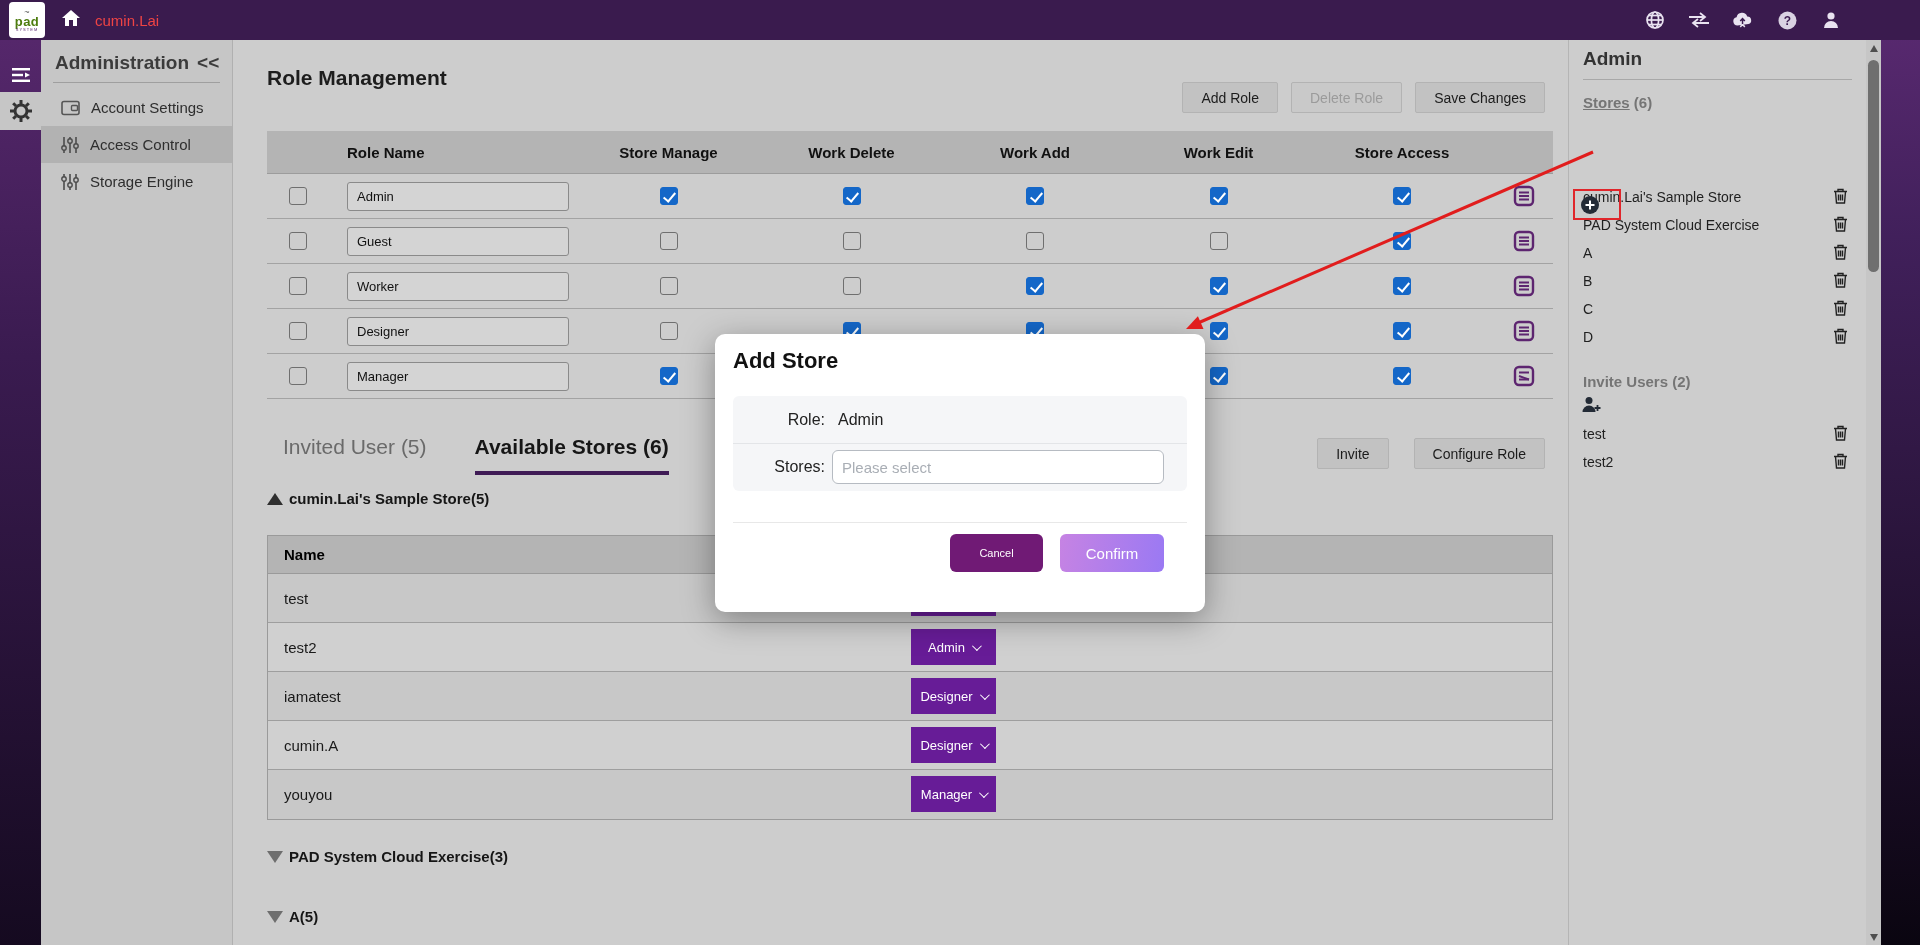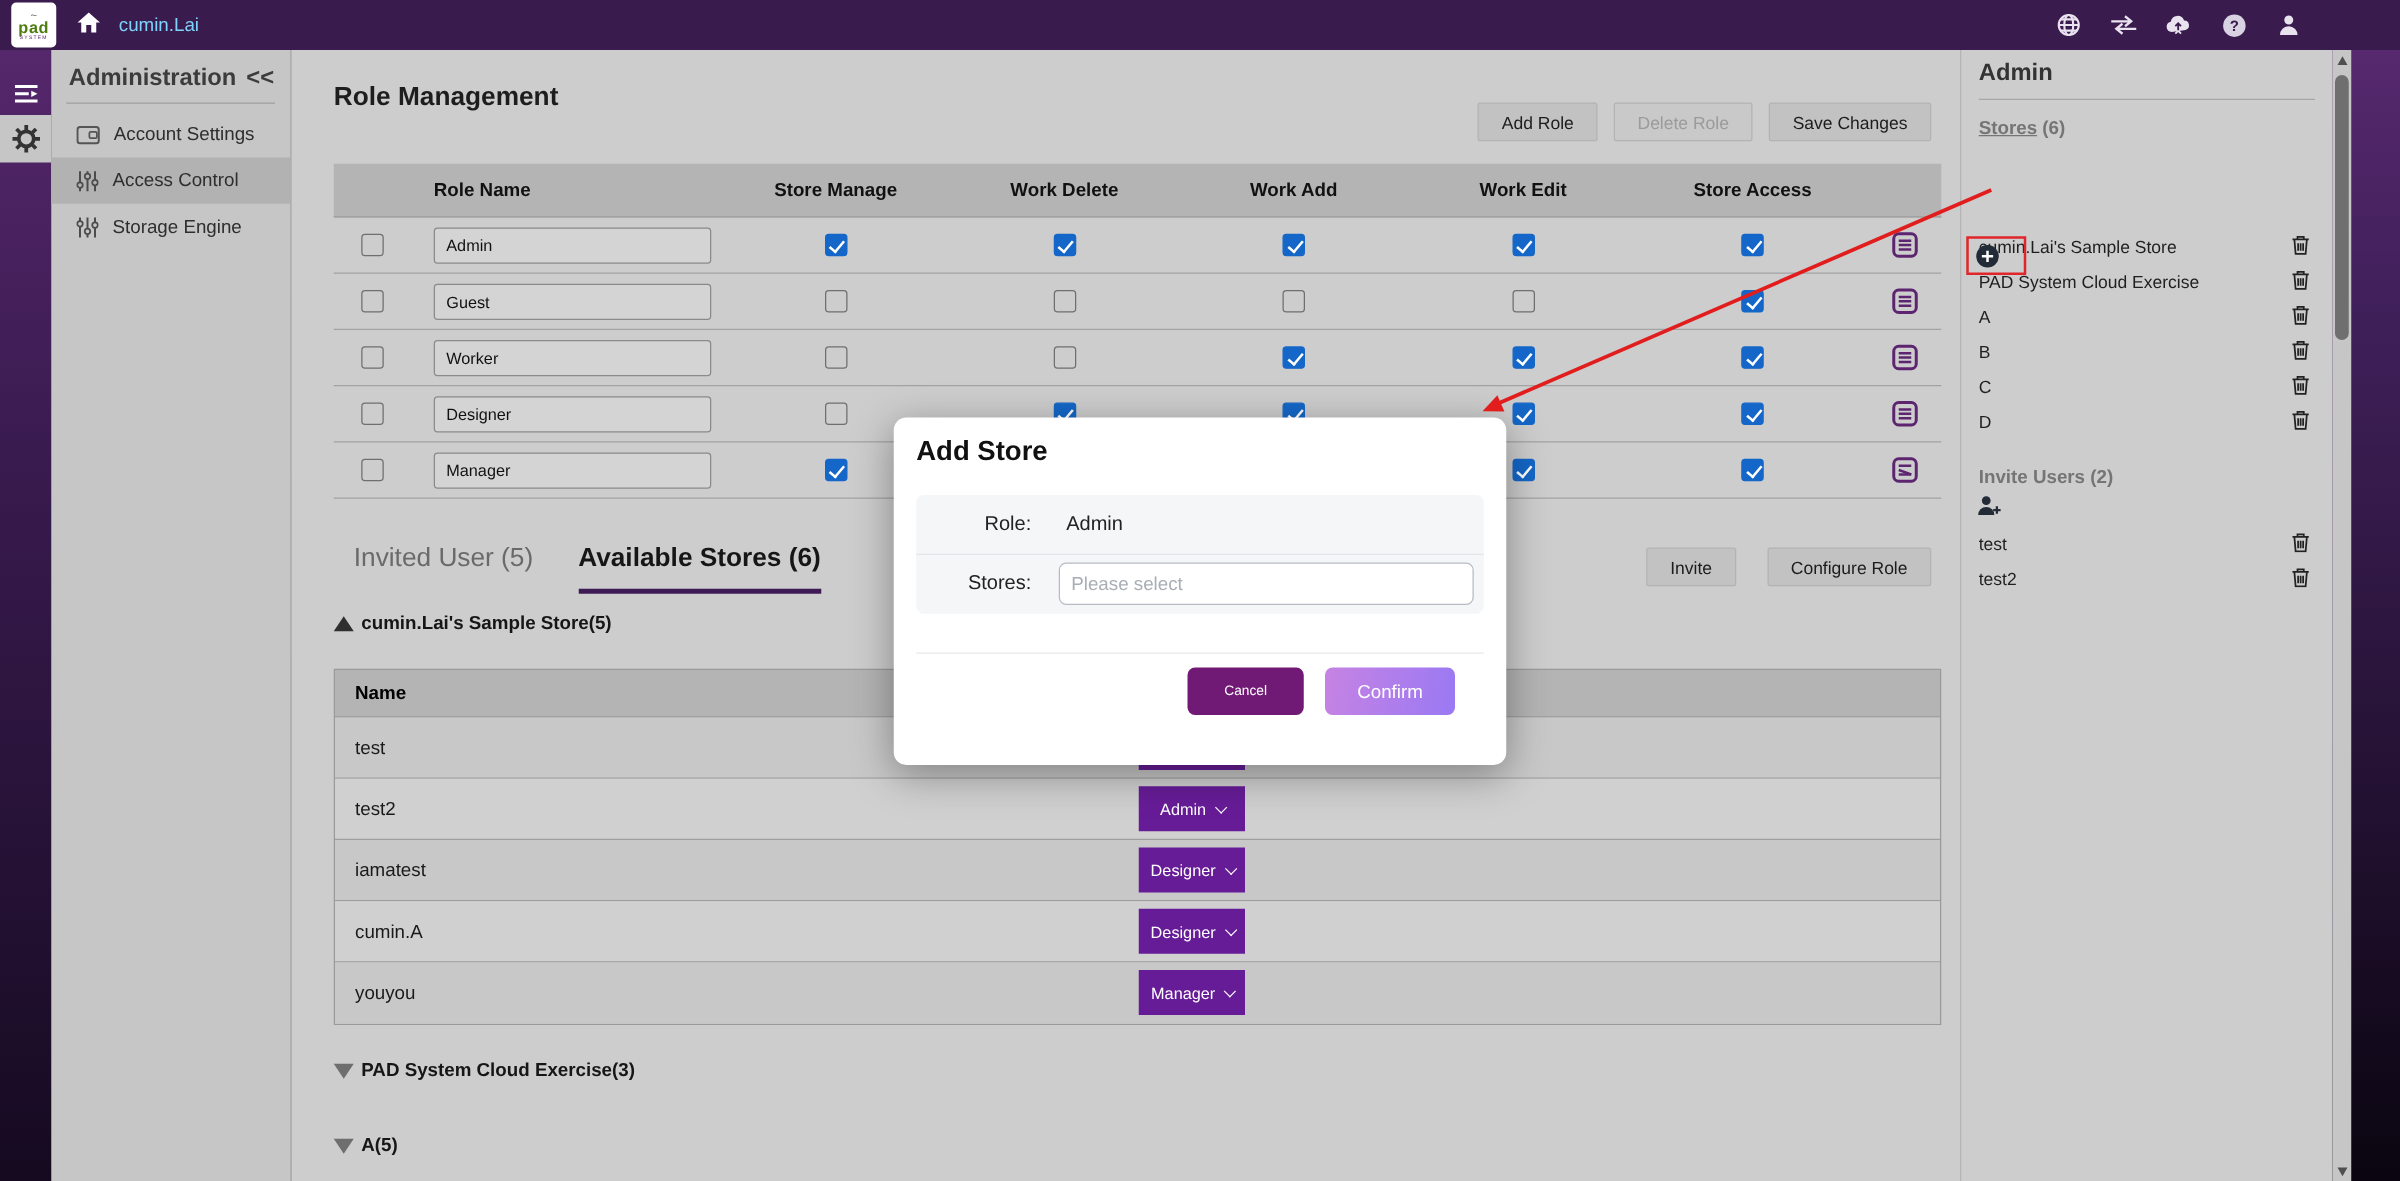--- a/index.html
+++ b/index.html
@@ -10,21 +10,21 @@
 
   
   .topbar { position:absolute; left:0; top:0; width:1920px; height:40px; background:#3a1b4e;
             display:flex; align-items:center; }
   .logo { width:36px; height:36px; margin-left:9px; background:#fff; border-radius:4px;
           display:flex; flex-direction:column; align-items:center; justify-content:center; }
   .logo .sketch { font-size:9px; line-height:8px; color:#555; }
   .logo .word { color:#4d7c0f; font-weight:bold; font-size:13px; line-height:12px; letter-spacing:.5px; }
   .logo .sub { color:#5b2a72; font-size:4px; line-height:4px; letter-spacing:1px; }
   .home { margin-left:16px; }
-  .tb-title { color:#7dd3fc; font-size:15px; margin-left:14px; }
+  .tb-title { color:#ef4444; font-size:15px; margin-left:14px; }
   .tb-icons { position:absolute; right:78px; top:0; height:40px; display:flex; align-items:center; gap:22px; }
   .tb-icons .ic { width:22px; height:22px; display:flex; align-items:center; justify-content:center; cursor:pointer; }
 
   
   .rail { position:absolute; left:0; top:40px; width:41px; height:905px;
           background:linear-gradient(180deg,#55276b 0%,#3a1b50 35%,#150a20 100%); }
   .rail .collapse { position:absolute; left:0; top:20px; width:41px; height:30px;
                     display:flex; align-items:center; justify-content:center; cursor:pointer; }
   .rail .gearblock { position:absolute; left:0; top:52px; width:41px; height:38px; background:#c6c6c6;
                      display:flex; align-items:center; justify-content:center; cursor:pointer; }
@@ -61,21 +61,21 @@
   .cb { width:18px; height:18px; border:1.5px solid #6f6f6f; border-radius:3px; background:transparent;
         position:relative; cursor:pointer; }
   .cb.on { background:#1467c8; border-color:#1467c8; }
   .cb.on::after { content:""; position:absolute; left:5.5px; top:1.5px; width:5px; height:10px;
                   border-right:2px solid #fff; border-bottom:2px solid #fff; transform:rotate(40deg); }
   .rinput { display:flex; align-items:center; width:222px; height:29px; border:1px solid #8a8a8a; border-radius:3px;
             background:#d4d4d4; padding:0 9px; font-size:13px; color:#111; cursor:text; }
   .listicon { cursor:pointer; }
 
   
-  .tabs { position:absolute; left:50px; top:395px; display:flex; gap:36px;text-align:right; }
+  .tabs { position:absolute; left:50px; top:395px; display:flex; gap:48px;text-align:right; }
   .tab { font-size:21px; color:#6a6a6a; cursor:pointer; padding-bottom:12px; }
   .tab.active { color:#161616; font-weight:600; border-bottom:4px solid #3f1b55; }
   .tabbtns { position:absolute; top:398px; right:23px; display:flex; gap:25px; }
 
   
   .sec { position:absolute; left:34px; display:flex; align-items:center; gap:6px; cursor:pointer; }
   .tri-up { width:0; height:0; border-left:8px solid transparent; border-right:8px solid transparent;
             border-bottom:12px solid #2f2f2f; }
   .tri-down { width:0; height:0; border-left:8px solid transparent; border-right:8px solid transparent;
               border-top:12px solid #6e6e6e; }
@@ -114,21 +114,21 @@
   .s-up { top:0; } .s-dn { bottom:0; }
   .s-up::after { content:""; width:0; height:0; border-left:4.5px solid transparent; border-right:4.5px solid transparent; border-bottom:7px solid #4f4f4f; }
   .s-dn::after { content:""; width:0; height:0; border-left:4.5px solid transparent; border-right:4.5px solid transparent; border-top:7px solid #4f4f4f; }
   .sthumb { position:absolute; left:2px; top:20px; width:11px; height:212px; background:#6f6f6f; border-radius:6px; cursor:grab; }
 
   
   .modal { position:absolute; left:715px; top:334px; width:490px; height:278px; background:#fff; border-radius:10px;
            box-shadow:0 8px 32px rgba(0,0,0,.35); z-index:20; }
   .m-title { position:absolute; left:18px; top:14px; font-size:22px; font-weight:bold; color:#111; }
   .m-panel { position:absolute; left:18px; top:62px; width:454px; height:95px; background:#f5f6f8; border-radius:6px; }
-  .m-row { height:47px; display:flex; align-items:center;gap:15px; }
+  .m-row { height:47px; display:flex; align-items:center; }
   .m-row + .m-row { border-top:1px solid #e3e5e8; }
   .m-lab { width:92px; text-align:right; font-size:16px; color:#222; }
   .m-val { margin-left:13px; font-size:16px; color:#222; }
   .m-input { margin-left:7px; width:332px; height:34px; border:1px solid #b6bbc2; border-radius:6px; background:#fff;
              font-size:15px; color:#222; padding:0 9px; font-family:inherit; }
   .m-input::placeholder { color:#a9aeb5; }
   .m-div { position:absolute; left:18px; top:188px; width:454px; border-top:1px solid #e8e8e8; }
   .m-cancel { position:absolute; left:235px; top:200px; width:93px; height:38px; background:#701a75; color:#fff;
               border:none; border-radius:6px; font-size:11px; cursor:pointer; font-family:inherit; }
   .m-confirm { position:absolute; left:345px; top:200px; width:104px; height:38px; color:#fff; border:none;

